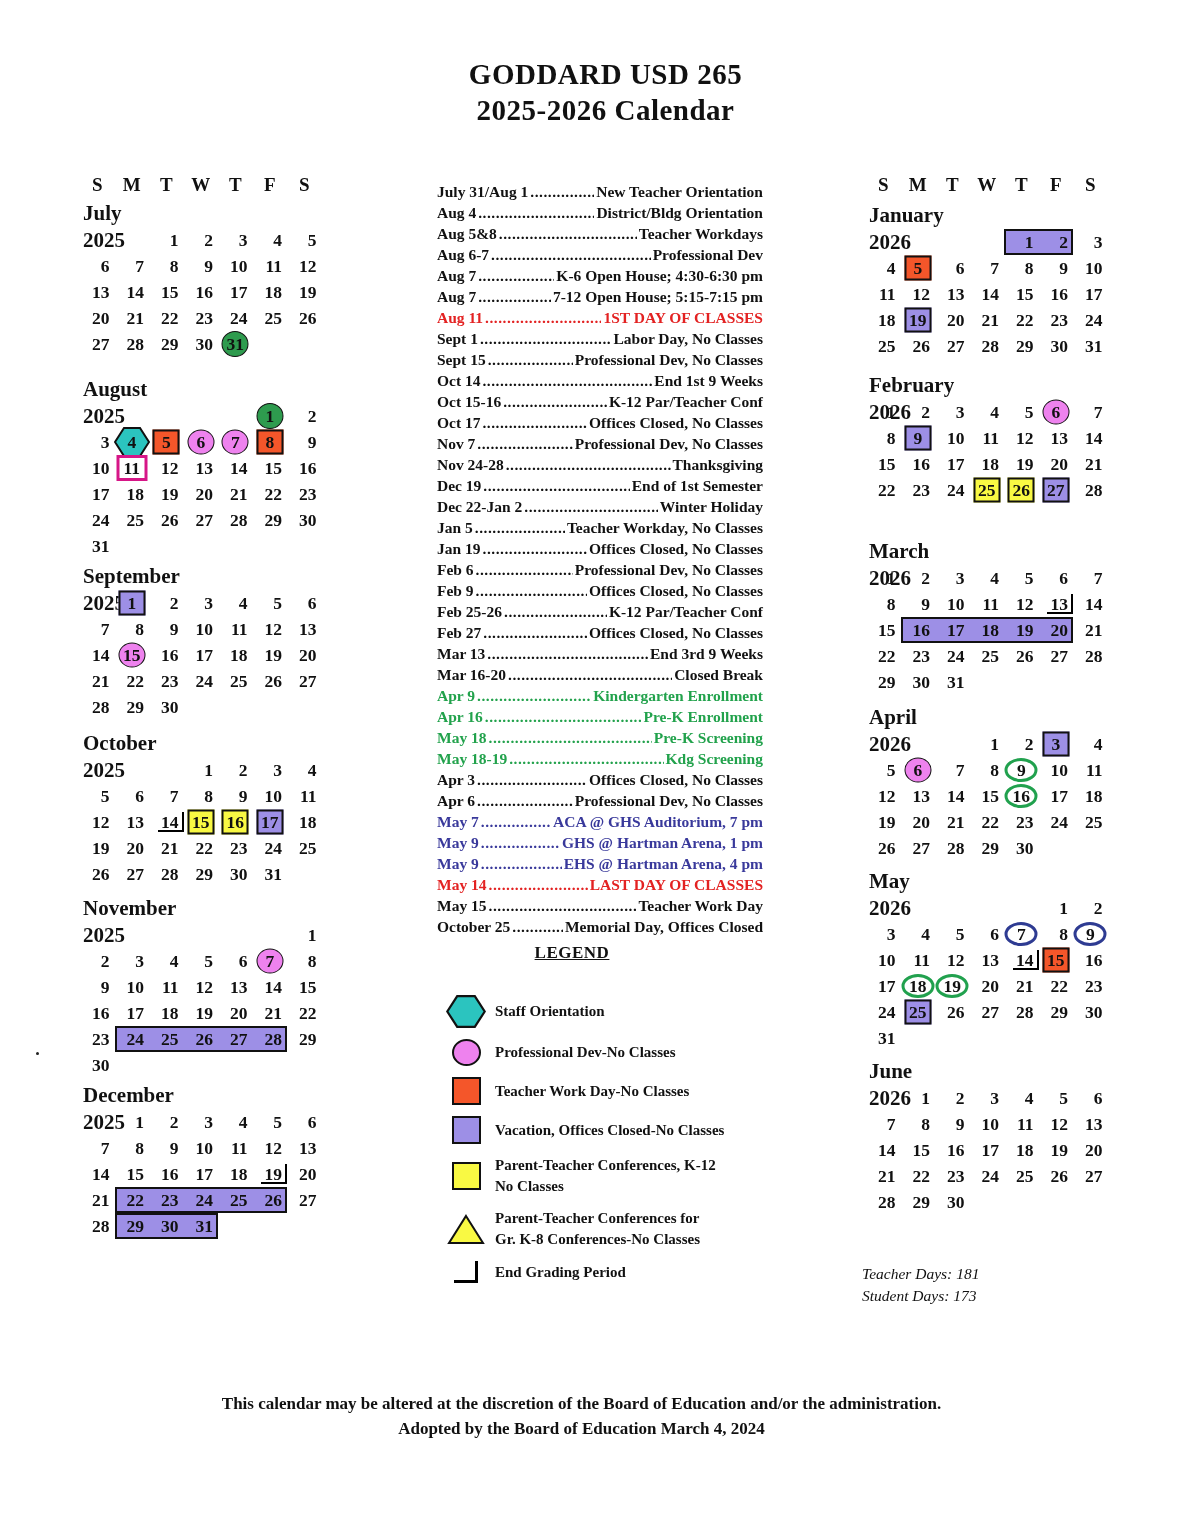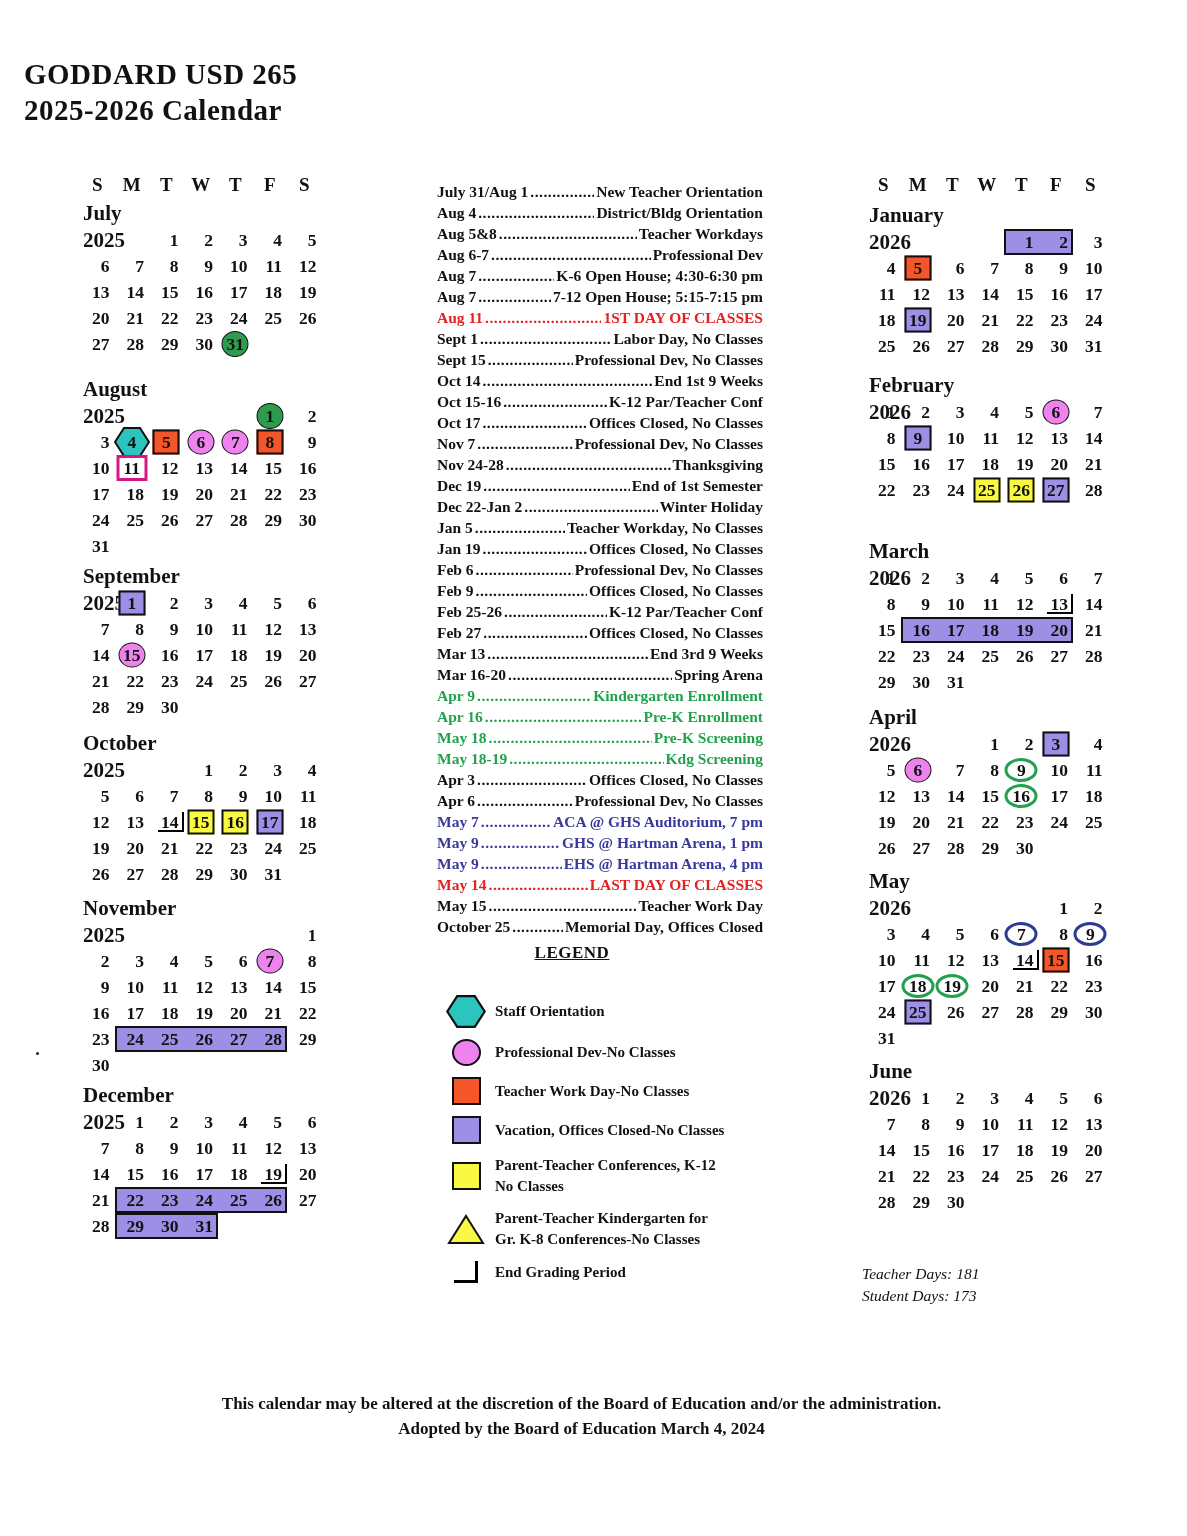--- a/index.html
+++ b/index.html
@@ -4,21 +4,21 @@
 <style>
   * { margin:0; padding:0; box-sizing:border-box; }
   html,body { background:#ffffff; }
   body {
     width:1187px; height:1536px; position:relative;
     font-family:"Liberation Serif","DejaVu Serif",serif;
     color:#111;
   }
 
   
-  .title-block { position:absolute; top:56px; left:0; right:0; padding-left:24px; }
+  .title-block { position:absolute; top:56px; left:0; right:0; text-align:center; padding-left:24px; }
   .title-line { font-size:29px; font-weight:bold; line-height:36px; letter-spacing:0.5px; }
 
   
   .cal-col { position:absolute; top:172px; width:244px; }
   #col-left  { left:80px;  height:1110px; }
   #col-right { left:866px; height:1110px; }
 
   .weekday-row { display:flex; position:absolute; top:0; left:0; }
   .weekday-row .wd { width:34.5px; text-align:center; font-size:19px; font-weight:bold; line-height:26px; }
 
@@ -933,21 +933,21 @@
         <span class="event-desc">Offices Closed, No Classes</span>
       </div>
       <div class="event-row">
         <span class="event-date">Mar 13</span>
         <span class="event-leader">..............................................................................................................</span>
         <span class="event-desc">End 3rd 9 Weeks</span>
       </div>
       <div class="event-row">
         <span class="event-date">Mar 16-20</span>
         <span class="event-leader">..............................................................................................................</span>
-        <span class="event-desc">Spring Arena</span>
+        <span class="event-desc">Closed Break</span>
       </div>
       <div class="event-row c-green">
         <span class="event-date">Apr 9</span>
         <span class="event-leader">..............................................................................................................</span>
         <span class="event-desc">Kindergarten Enrollment</span>
       </div>
       <div class="event-row c-green">
         <span class="event-date">Apr 16</span>
         <span class="event-leader">..............................................................................................................</span>
         <span class="event-desc">Pre-K Enrollment</span>
@@ -1053,21 +1053,21 @@
         </div>
         <div class="legend-item">
           <span class="legend-sym">
             <span class="lsym lsym-yellow-triangle">
               <svg viewBox="0 0 38 31">
                 <polygon points="19,2 36,29 2,29" fill="#f9f943" stroke="#111" stroke-width="2"></polygon>
               </svg>
             </span>
           </span>
           <div class="legend-text">
-            <div>Parent-Teacher Kindergarten for</div>
+            <div>Parent-Teacher Conferences for</div>
             <div>Gr. K-8 Conferences-No Classes</div>
           </div>
         </div>
         <div class="legend-item">
           <span class="legend-sym">
             <span class="lsym lsym-grading-mark"></span>
           </span>
           <div class="legend-text">
             <div>End Grading Period</div>
           </div>

